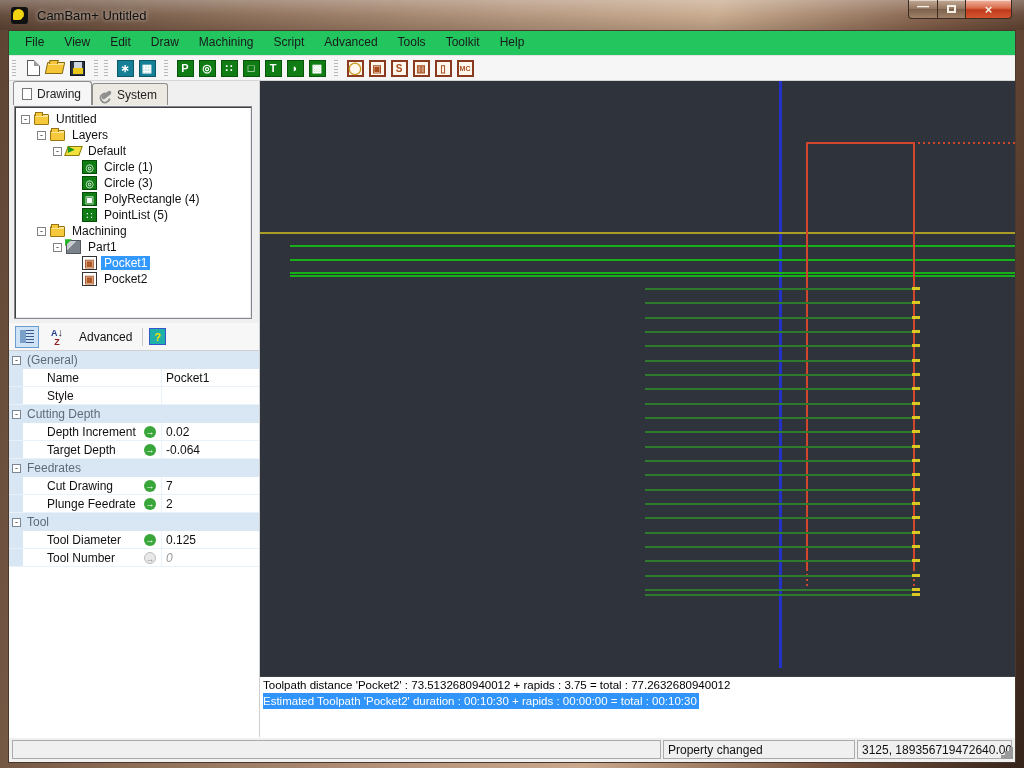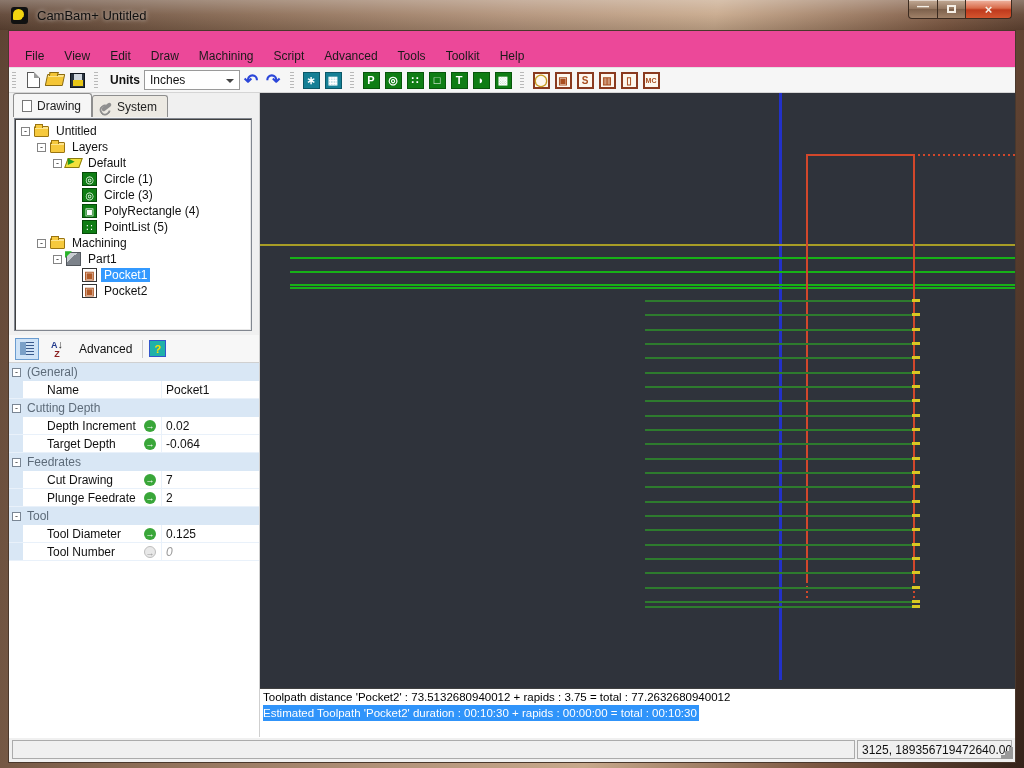--- a/index.html
+++ b/index.html
@@ -27,22 +27,22 @@
   .winbtn.min { width:30px; border-radius:0 0 0 4px; }
   .winbtn.max { width:28px; border-left:none; }
   .winbtn.close { width:46px; border-left:none; border-radius:0 0 4px 0;
     background:linear-gradient(180deg,#efb5a2,#d96b4a 45%,#bf3a1d 55%,#d4552f); font-size:13px; }
   .winbtn .restore-glyph { width:9px; height:8px; border:2px solid #f5efe6; display:block; }
   .winbtn.min span { margin-top:-6px; }
   
   .app { position:absolute; left:8px; top:30px; width:1008px; height:733px;
     background:#f0f0f0; border:1px solid #4a382c; display:flex; flex-direction:column; }
   
-  .menubar { height:37px; background:#ec4899; border-bottom:1px solid #e3e3e3;
-    display:flex; align-items:flex-end; padding-left:6px; }
+  .menubar { height:25px; background:#22c55e; border-bottom:1px solid #e3e3e3;
+    display:flex; align-items:flex-start; padding-left:6px; }
   .menu-item { padding:4px 10px; color:#1a1a1a; }
   
   .toolbar { height:25px; background:#f6f6f6; border-bottom:1px solid #d5d5d5;
     display:flex; align-items:center; }
   .tb-group { display:flex; align-items:center; height:100%; padding:0 3px; }
   .tb-grip { width:4px; height:16px; margin:0 3px;
     background:repeating-linear-gradient(180deg,#b9b9b9 0 1px,transparent 1px 3px); }
   .tb-item { width:22px; height:21px; display:flex; align-items:center; justify-content:center; }
   .chip { width:17px; height:17px; display:flex; align-items:center; justify-content:center;
     font-size:11px; font-weight:bold; color:#fff; }
@@ -191,30 +191,20 @@
           <div class="ic-new"></div>
         </div>
         <div class="tb-item">
           <div class="ic-open"></div>
         </div>
         <div class="tb-item">
           <div class="ic-save"></div>
         </div>
       </div>
       <div class="tb-grip"></div>
-      <div class="tb-group">
-        <div class="tb-label">Units</div>
-        <div class="tb-combo">Inches</div>
-        <div class="tb-item">
-          <div class="ic-undo">↶</div>
-        </div>
-        <div class="tb-item">
-          <div class="ic-redo">↷</div>
-        </div>
-      </div>
       <div class="tb-grip"></div>
       <div class="tb-group">
         <div class="tb-item">
           <div class="chip chip-teal">∗</div>
         </div>
         <div class="tb-item">
           <div class="chip chip-teal">▦</div>
         </div>
       </div>
       <div class="tb-grip"></div>
@@ -350,20 +340,26 @@
       <div class="propgrid">
           <div class="prow category">
             <div class="pcollapse">-</div>
             <div>(General)</div>
           </div>
           <div class="prow">
             <div class="pgutter"></div>
             <div class="pname">Name</div>
             <div class="picon"></div>
             <div class="pvalue">Pocket1</div>
+          </div>
+          <div class="prow">
+            <div class="pgutter"></div>
+            <div class="pname">Style</div>
+            <div class="picon"></div>
+            <div class="pvalue"></div>
           </div>
           <div class="prow category">
             <div class="pcollapse">-</div>
             <div>Cutting Depth</div>
           </div>
           <div class="prow">
             <div class="pgutter"></div>
             <div class="pname">Depth Increment</div>
             <div class="picon">
               <div class="ovr">→</div>
@@ -484,18 +480,19 @@
         </div>
       <div class="messages">
           <div class="msg-line">Toolpath distance 'Pocket2' : 73.5132680940012 + rapids : 3.75 = total : 77.2632680940012</div>
           <div class="msg-line"><span class="hl">Estimated Toolpath 'Pocket2' duration : 00:10:30 + rapids : 00:00:00 = total : 00:10:30</span></div>
         </div>
     </div>
   </div>
 
   <div class="statusbar">
     <div class="sb-cell sb-main"></div>
+    <div class="sb-cell sb-event">Property changed</div>
     <div class="sb-cell sb-coords">
         <span style="direction:ltr">3125, 189356719472640.0000</span>
       </div>
     <div class="sb-grip"></div>
   </div>
 </div>
 
 </body></html>

